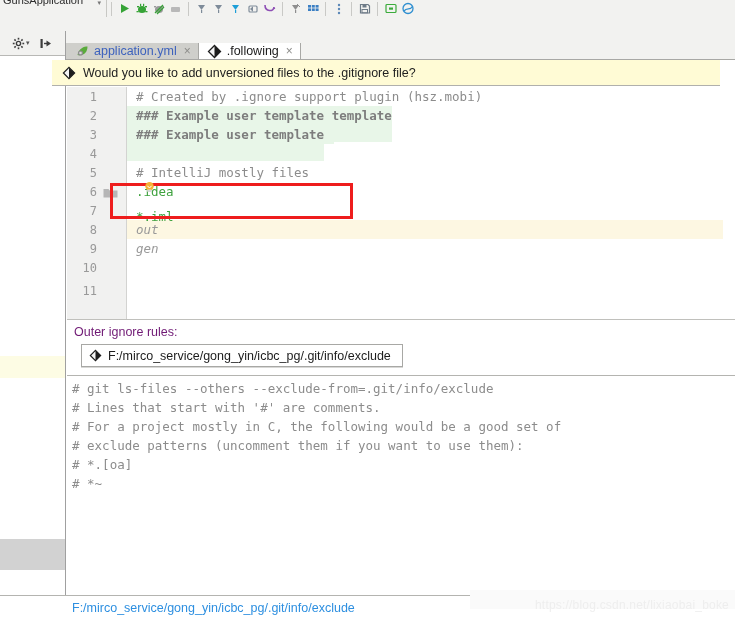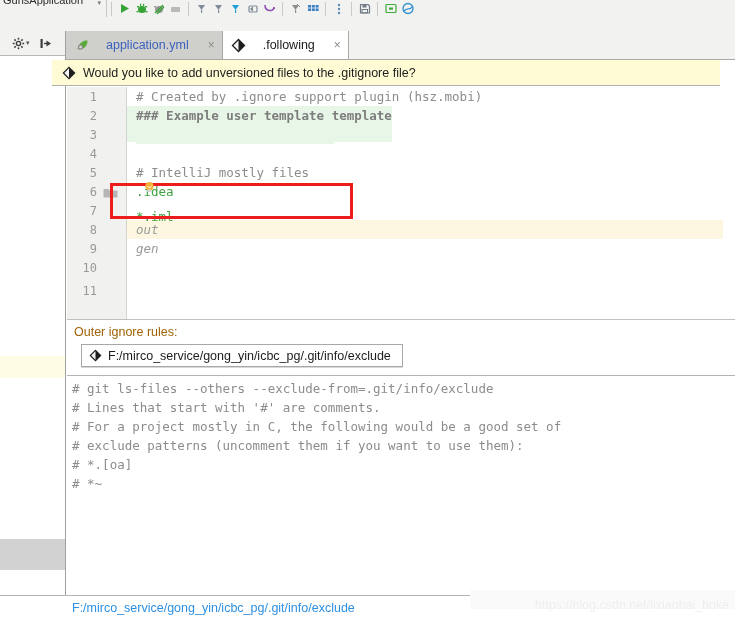--- a/index.html
+++ b/index.html
@@ -86,28 +86,27 @@
 
   
   #tabbar {
     position: absolute; left: 66px; top: 31px; width: 669px; height: 29px;
     background: #f2f2f0;
     border-bottom: 1px solid #a8a8a5;
     box-sizing: border-box;
     display: flex; align-items: flex-end;
   }
   .tab {
-    height: 28px;
+    height: 16px;
     display: flex; align-items: center;
     padding: 0 7px 0 8px;
     box-sizing: border-box;
     font-size: 12.5px;
     cursor: default;
     position: relative;
-    gap: 12px;
   }
   .tab.inactive { background: #cfcfcb; color: #3d62bd; }
   .tab.active { background: #ffffff; color: #1a1a1a; border-left: 1px solid #a8a8a5; border-right: 1px solid #a8a8a5; }
   .tab .tabicon { width: 16px; height: 16px; margin-right: 4px; display: flex; align-items: center; justify-content: center; }
   .tab .tabclose { margin-left: 7px; color: #8d8d8a; font-size: 12px; line-height: 12px; }
   .tab .tablabel { white-space: nowrap; }
 
   
   #banner {
     position: absolute; left: 52px; top: 60px; width: 668px; height: 26px;
@@ -178,21 +177,21 @@
     background: #ffffff;
   }
 
   
   #outer {
     position: absolute; left: 67px; top: 320px; width: 668px; height: 55px;
     background: #ffffff;
   }
   #outerlabel {
     position: absolute; left: 7px; top: 5px;
-    font-size: 12.5px; color: #a16207;
+    font-size: 12.5px; color: #701a75;
   }
   #outercombo {
     position: absolute; left: 14px; top: 24px;
     width: 322px; height: 23px;
     background: #ffffff;
     border: 1px solid #a8a8a5;
     box-sizing: border-box;
     display: flex; align-items: center;
     padding-left: 6px;
     box-shadow: 0 1px 0 #d8d8d6;
@@ -462,20 +461,21 @@
         <path d="M0.5 2 h5 l1.2 1.4 h7.8 v7.2 h-14 z" fill="#b6b6b6"></path>
       </svg>
     </div>
   </div>
 
   <div class="rowhl-green" style="top:19px; left:69px; width:242px;"></div>
   <div class="rowhl-green" style="top:38px; left:69px; width:198px;"></div>
 
   <div class="coderow c-comment" style="top:0px;"># Created by .ignore support plugin (hsz.mobi)</div>
   <div class="coderow c-header" style="top:19px;">### Example user template template</div>
+  <div class="coderow c-header" style="top:38px;">### Example user template</div>
   <div class="coderow c-comment" style="top:57px;"></div>
   <div class="coderow c-comment" style="top:76px;"># IntelliJ mostly files</div>
   <div class="coderow c-entry" style="top:95px;">.idea</div>
   <div class="coderow c-entry" style="top:120px;">*.iml</div>
   <div class="coderow c-italic" style="top:133px;">out</div>
   <div class="coderow c-italic" style="top:152px;">gen</div>
   <div class="coderow c-comment" style="top:171px;"></div>
   <div class="coderow c-comment" style="top:190px;"></div>
 
   <div id="markers"></div>

